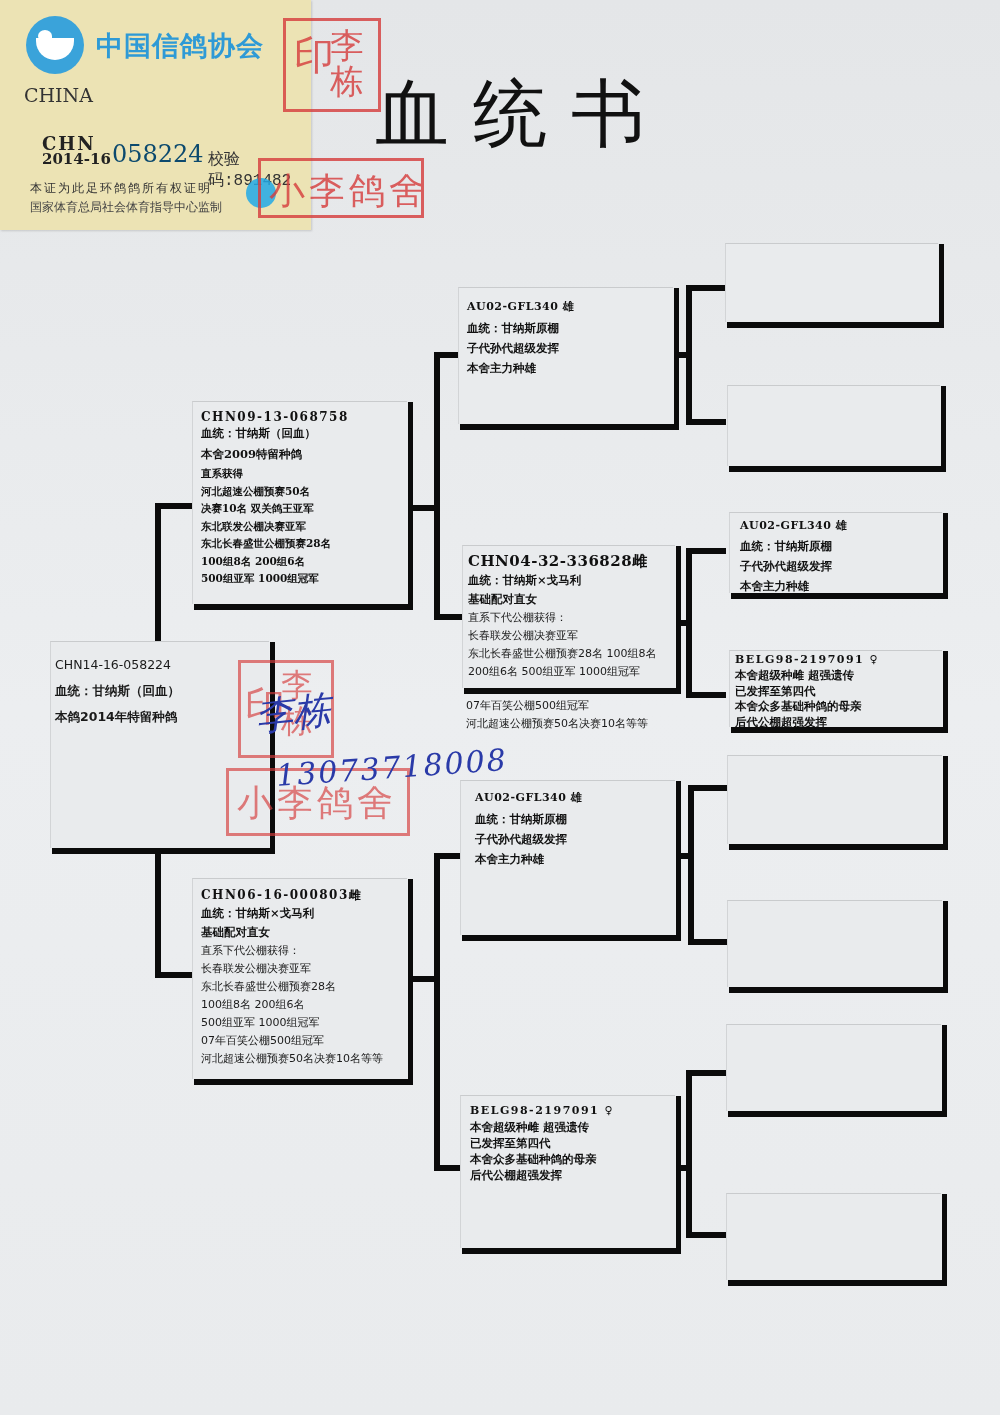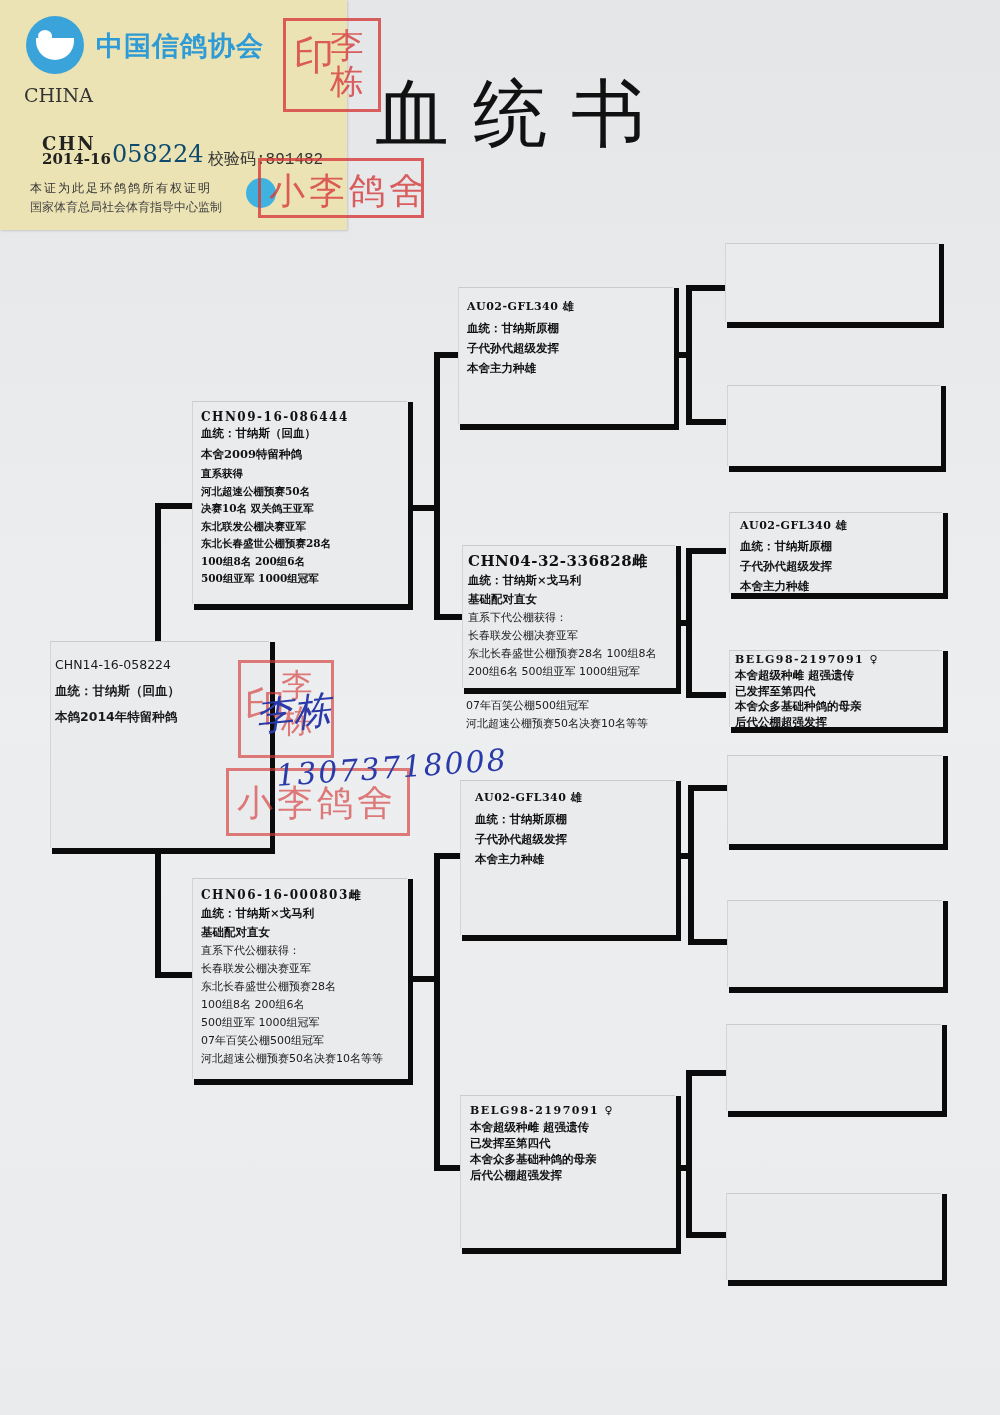--- a/index.html
+++ b/index.html
@@ -6,21 +6,21 @@
     body {
       width: 1000px; height: 1415px; position: relative; overflow: hidden;
       background: #e6e8ea;
       font-family: "DejaVu Serif", "Liberation Serif", serif;
       color: #111;
     }
     .page { position: absolute; left: 0; top: 0; width: 1000px; height: 1415px;
       background: linear-gradient(180deg, #e4e6e8 0%, #eceef0 50%, #e9ebed 100%); }
 
     
-    .ring-card { position: absolute; left: 0; top: 0; width: 347px; height: 230px;
+    .ring-card { position: absolute; left: 0; top: 0; width: 311px; height: 230px;
       background: #ece3b4; box-shadow: 1px 1px 2px rgba(0,0,0,0.15); overflow: hidden; }
     .ring-logo { position: absolute; left: 26px; top: 16px; width: 58px; height: 58px; border-radius: 50%;
       background: #3aa3da; }
     .ring-logo .swirl { position: absolute; left: 10px; top: 22px; width: 38px; height: 22px;
       background: #fff; border-radius: 0 0 30px 30px; }
     .ring-logo .bird { position: absolute; left: 12px; top: 14px; width: 14px; height: 12px; background: #fff;
       border-radius: 50% 50% 0 50%; }
     .ring-org { position: absolute; left: 96px; top: 28px; font-family: "DejaVu Sans", sans-serif;
       font-size: 27px; font-weight: bold; color: #2e9ad6; letter-spacing: 1px; }
     .ring-china { position: absolute; left: 24px; top: 84px; font-size: 19px; color: #333; }
@@ -136,21 +136,21 @@
   <div class="box" style="left:50px;top:641px;width:218px;height:206px;">
     <div class="inner" style="left:4px;top:10px;">
       <div class="lt" style="font-size:12.5px;line-height:26px;">CHN14-16-058224</div>
       <div class="lt" style="font-size:12.5px;font-weight:bold;line-height:26px;">血统：甘纳斯（回血）</div>
       <div class="lt" style="font-size:12.5px;font-weight:bold;line-height:26px;">本鸽2014年特留种鸽</div>
     </div>
   </div>
 
   <div class="box" style="left:192px;top:401px;width:214px;height:202px;">
     <div class="inner">
-      <div class="id">CHN09-16-086444</div>
+      <div class="id">CHN09-13-068758</div>
       <div class="ln">血统：甘纳斯（回血）</div>
       <div class="ln" style="line-height:22px;">本舍2009特留种鸽</div>
       <div class="ln" style="font-size:10.5px;line-height:17.5px;">直系获得</div>
       <div class="ln" style="font-size:10.5px;line-height:17.5px;">河北超速公棚预赛50名</div>
       <div class="ln" style="font-size:10.5px;line-height:17.5px;">决赛10名 双关鸽王亚军</div>
       <div class="ln" style="font-size:10.5px;line-height:17.5px;">东北联发公棚决赛亚军</div>
       <div class="ln" style="font-size:10.5px;line-height:17.5px;">东北长春盛世公棚预赛28名</div>
       <div class="ln" style="font-size:10.5px;line-height:17.5px;">100组8名  200组6名</div>
       <div class="ln" style="font-size:10.5px;line-height:17.5px;">500组亚军 1000组冠军</div>
     </div>

